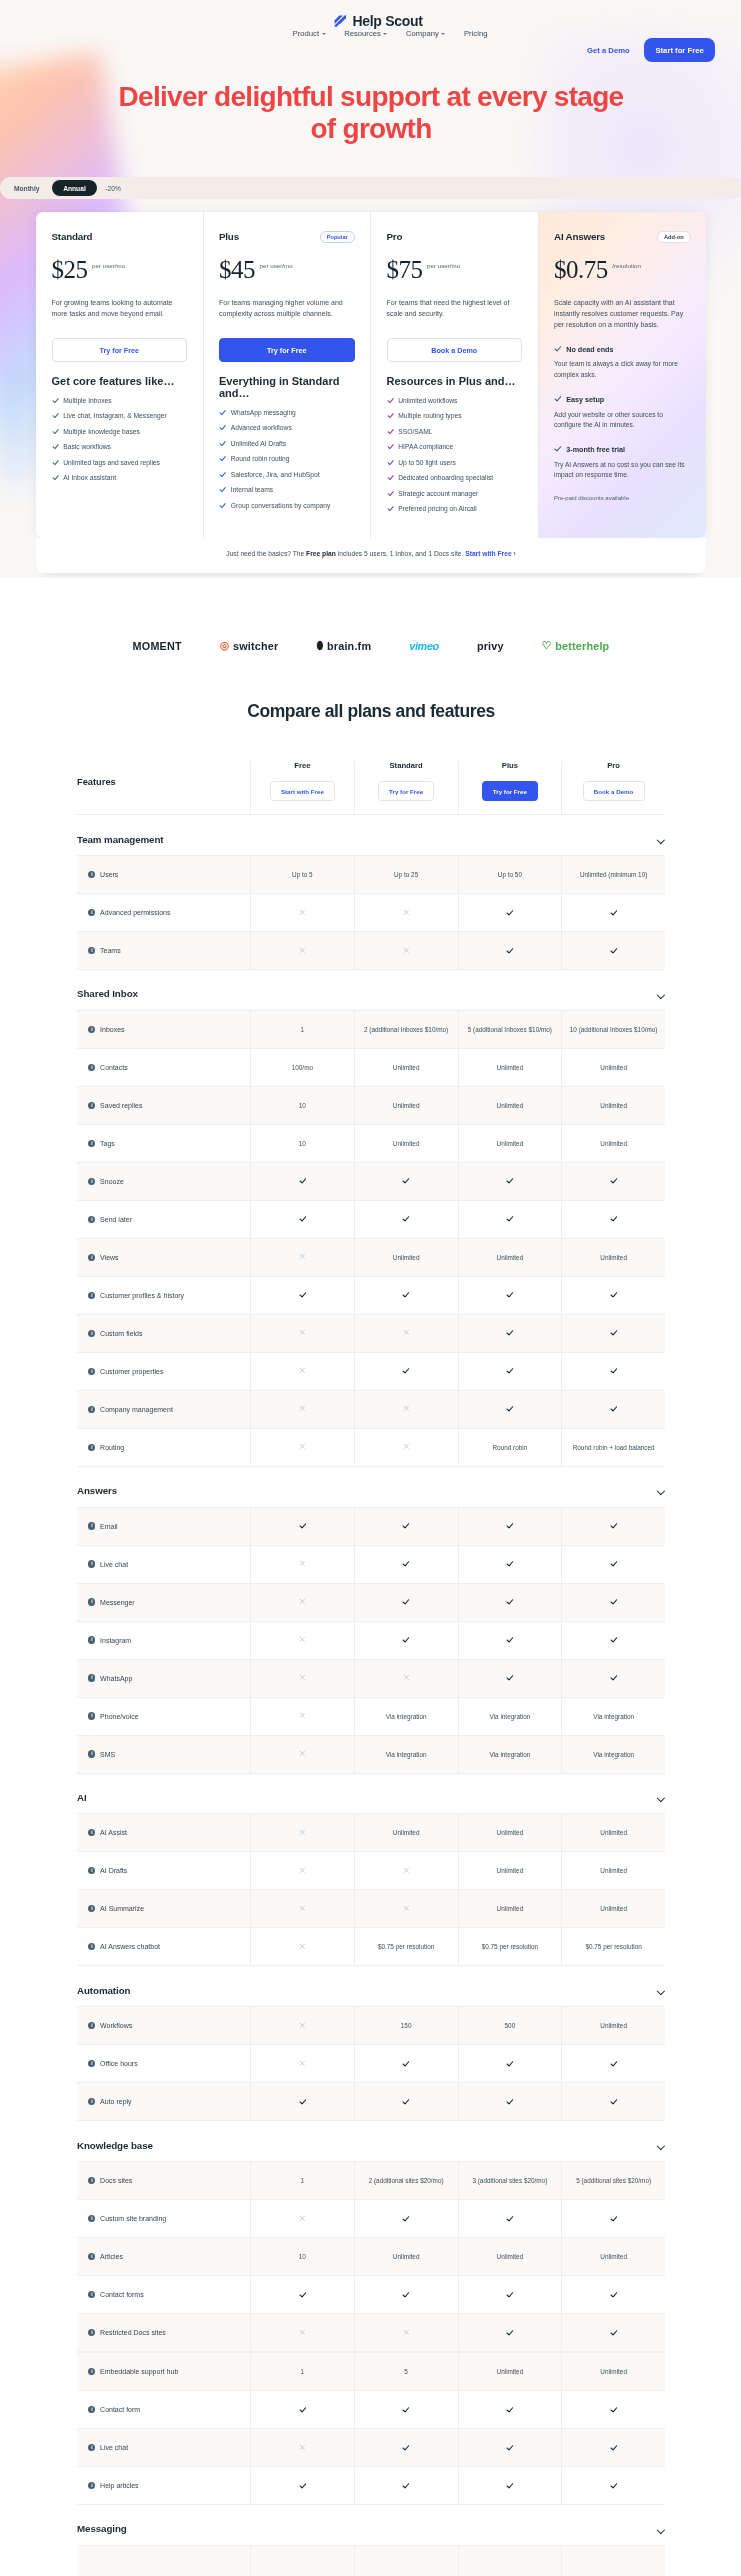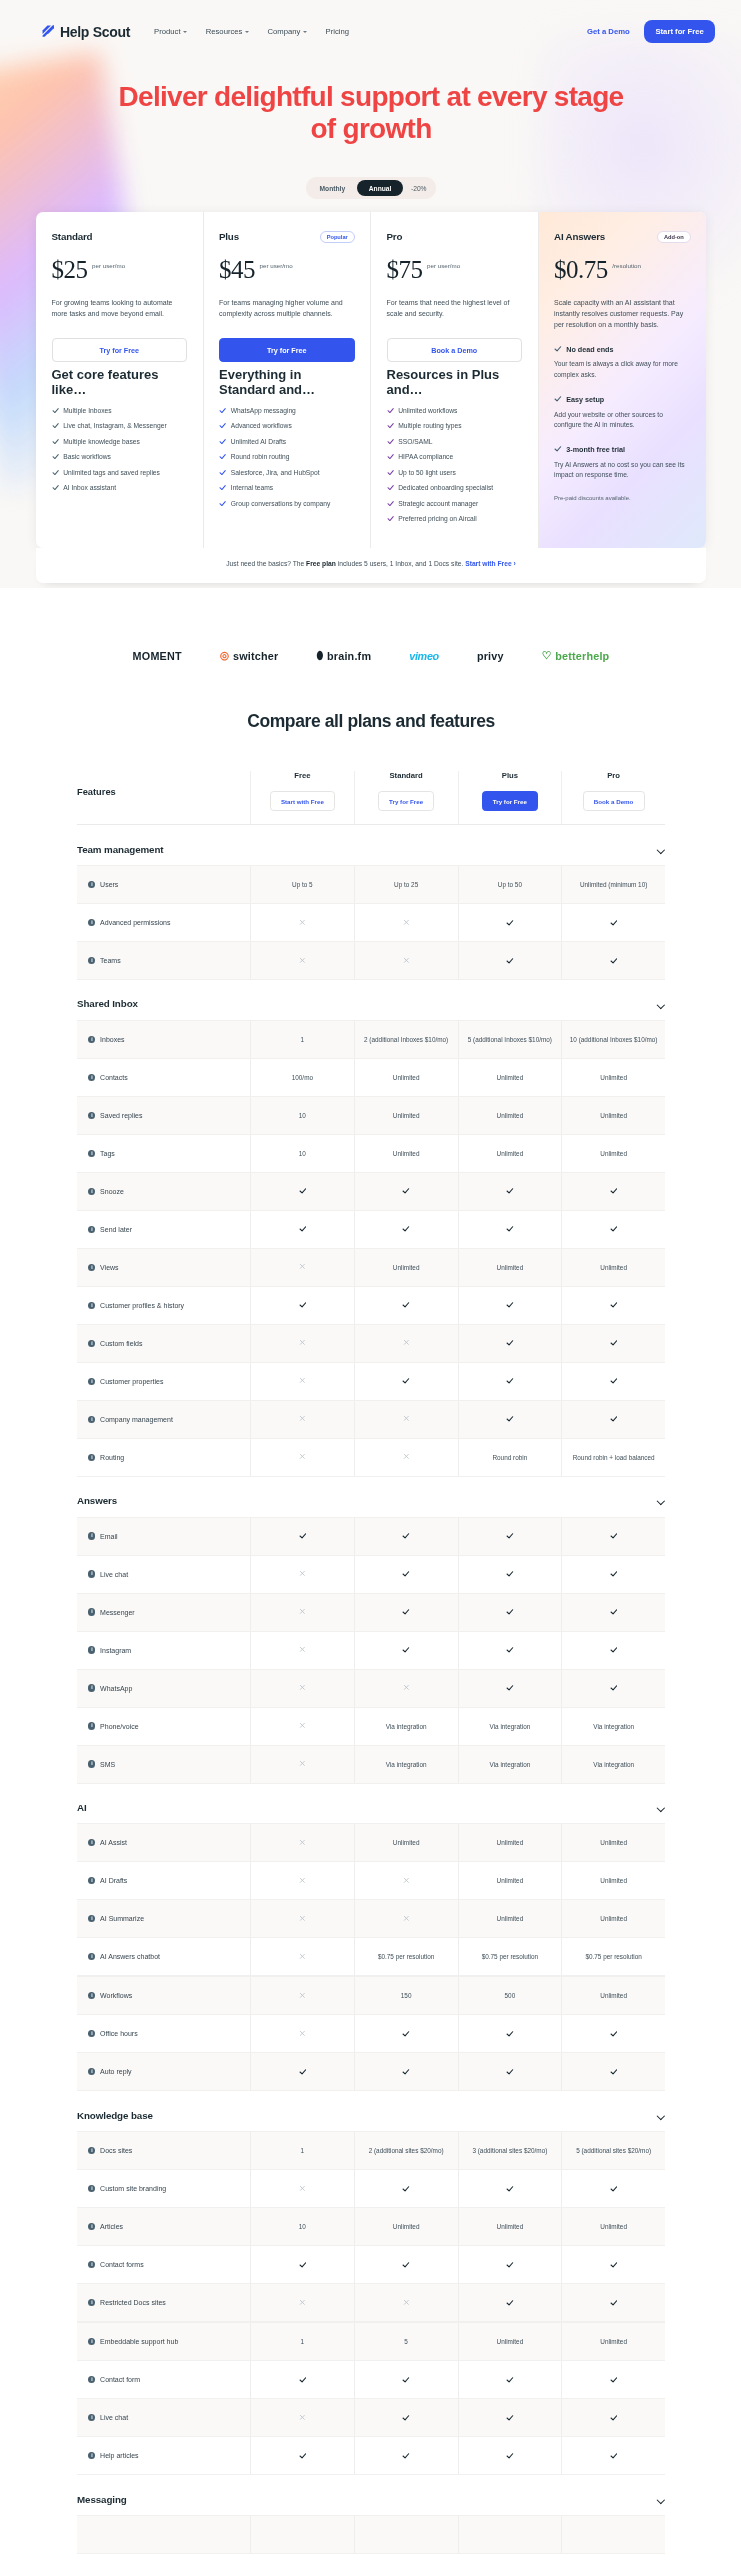--- a/index.html
+++ b/index.html
@@ -36,21 +36,21 @@
   }
   .hero::after {
     content: "";
     position: absolute;
     right: -62px; top: 31px;
     width: 268px; height: 289px;
     background: radial-gradient(ellipse at 40% 40%, rgba(226,214,255,.55), rgba(250,248,246,0) 70%);
     filter: blur(15.5px);
     pointer-events: none;
   }
-  .hero > * { position: relative; z-index: 2; }
+  .hero > * { position: relative; z-index: 2; flex-direction: column; }
 
   
   .nav {
     display: flex; align-items: center;
     padding: 13.4px 27px 0 41px;
     height: 50px;
   }
   .logo { display: flex; align-items: center; gap: 4.6px; }
   .logo-mark { width: 14.4px; height: 14.4px; }
   .logo-text {
@@ -127,21 +127,21 @@
   }
   .price-unit { font-size: 6.2px; color: #53636d; margin-top: 4.6px; }
   .card-desc { font-size: 7px; line-height: 1.6; color: #3e4e58; margin-top: 14.4px; min-height: 34px; }
   .card-btn {
     display: block; width: 100%; text-align: center;
     font-size: 7.2px; font-weight: 700; padding: 6.7px 0; border-radius: 4.1px;
     margin-top: 7.2px; cursor: pointer;
     background: #fff; color: #3355ee; border: 0.5px solid #e2e0de;
   }
   .card-btn.filled { background: #3355ee; color: #fff; border-color: #3355ee; }
-  .feat-title { font-size: 13px; font-weight: 700; margin-top: 5px; }
+  .feat-title { font-size: 11px; font-weight: 700; margin-top: 13px; }
   .feat-list { list-style: none; margin-top: 8.2px; display: flex; flex-direction: column; gap: 4.6px; }
   .feat-list li { display: flex; align-items: flex-start; gap: 4.6px; font-size: 6.7px; color: #3e4e58; line-height: 1.45; }
   .tick { flex: 0 0 auto; margin-top: 1px; }
   .ai-block { margin-top: 13.4px; }
   .ai-block h4 { display: flex; align-items: center; gap: 4.6px; font-size: 7.2px; font-weight: 700; }
   .ai-block p { font-size: 6.7px; line-height: 1.6; color: #3e4e58; margin-top: 4.6px; }
   .ai-note { font-size: 6px; color: #55646e; margin-top: 13.4px; }
 
   
   .free-note {
@@ -1076,20 +1076,24 @@
             <div class="cell">
               <span class="check"><svg width="6.7" height="6.7" viewBox="0 0 15 15">
                   <path d="M3 3 12 12M12 3 3 12" stroke="#b9c2c8" stroke-width="1.9" stroke-linecap="round"></path>
                 </svg></span>
             </div>
             <div class="cell">$0.75 per resolution</div>
             <div class="cell">$0.75 per resolution</div>
             <div class="cell">$0.75 per resolution</div>
           </div>
         </div>
+        <div class="sec-head">
+          <h3>Automation</h3>
+          <span class="chev"></span>
+        </div>
         <div class="tbl-last">
           <div class="row trow">
             <div class="cell label">
               <span class="info-i">i</span>
               <span>Workflows</span>
             </div>
             <div class="cell">
               <span class="check"><svg width="6.7" height="6.7" viewBox="0 0 15 15">
                   <path d="M3 3 12 12M12 3 3 12" stroke="#b9c2c8" stroke-width="1.9" stroke-linecap="round"></path>
                 </svg></span>

